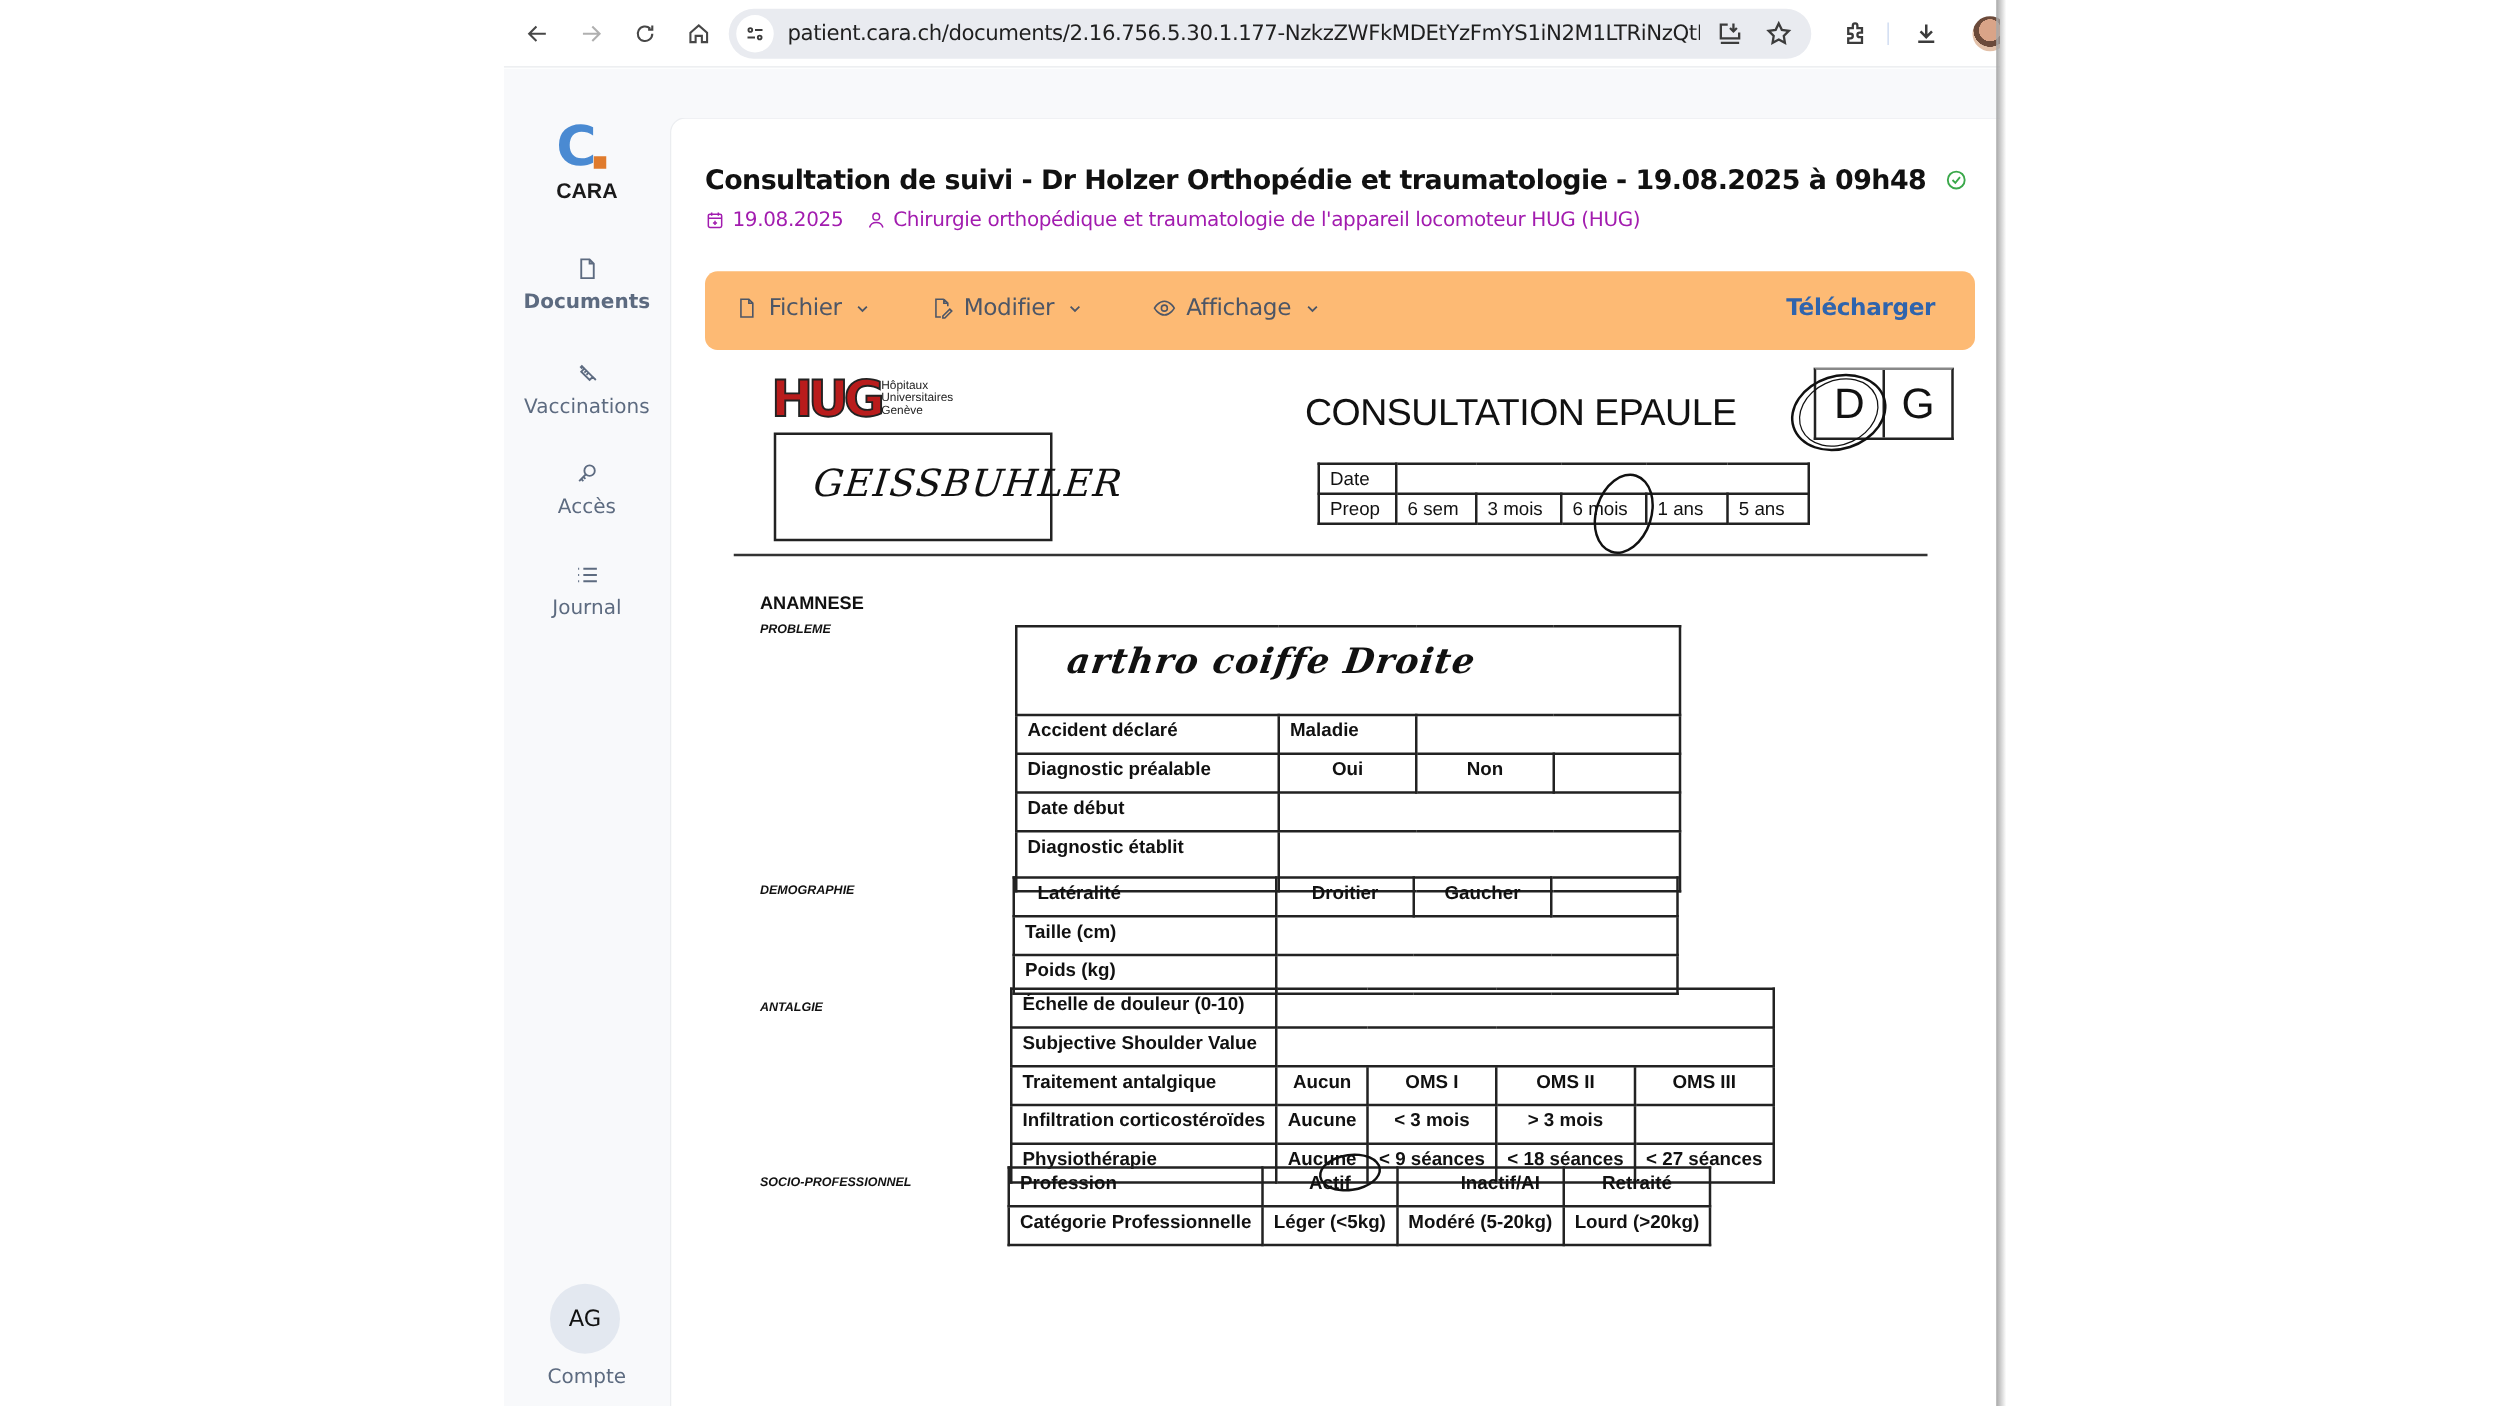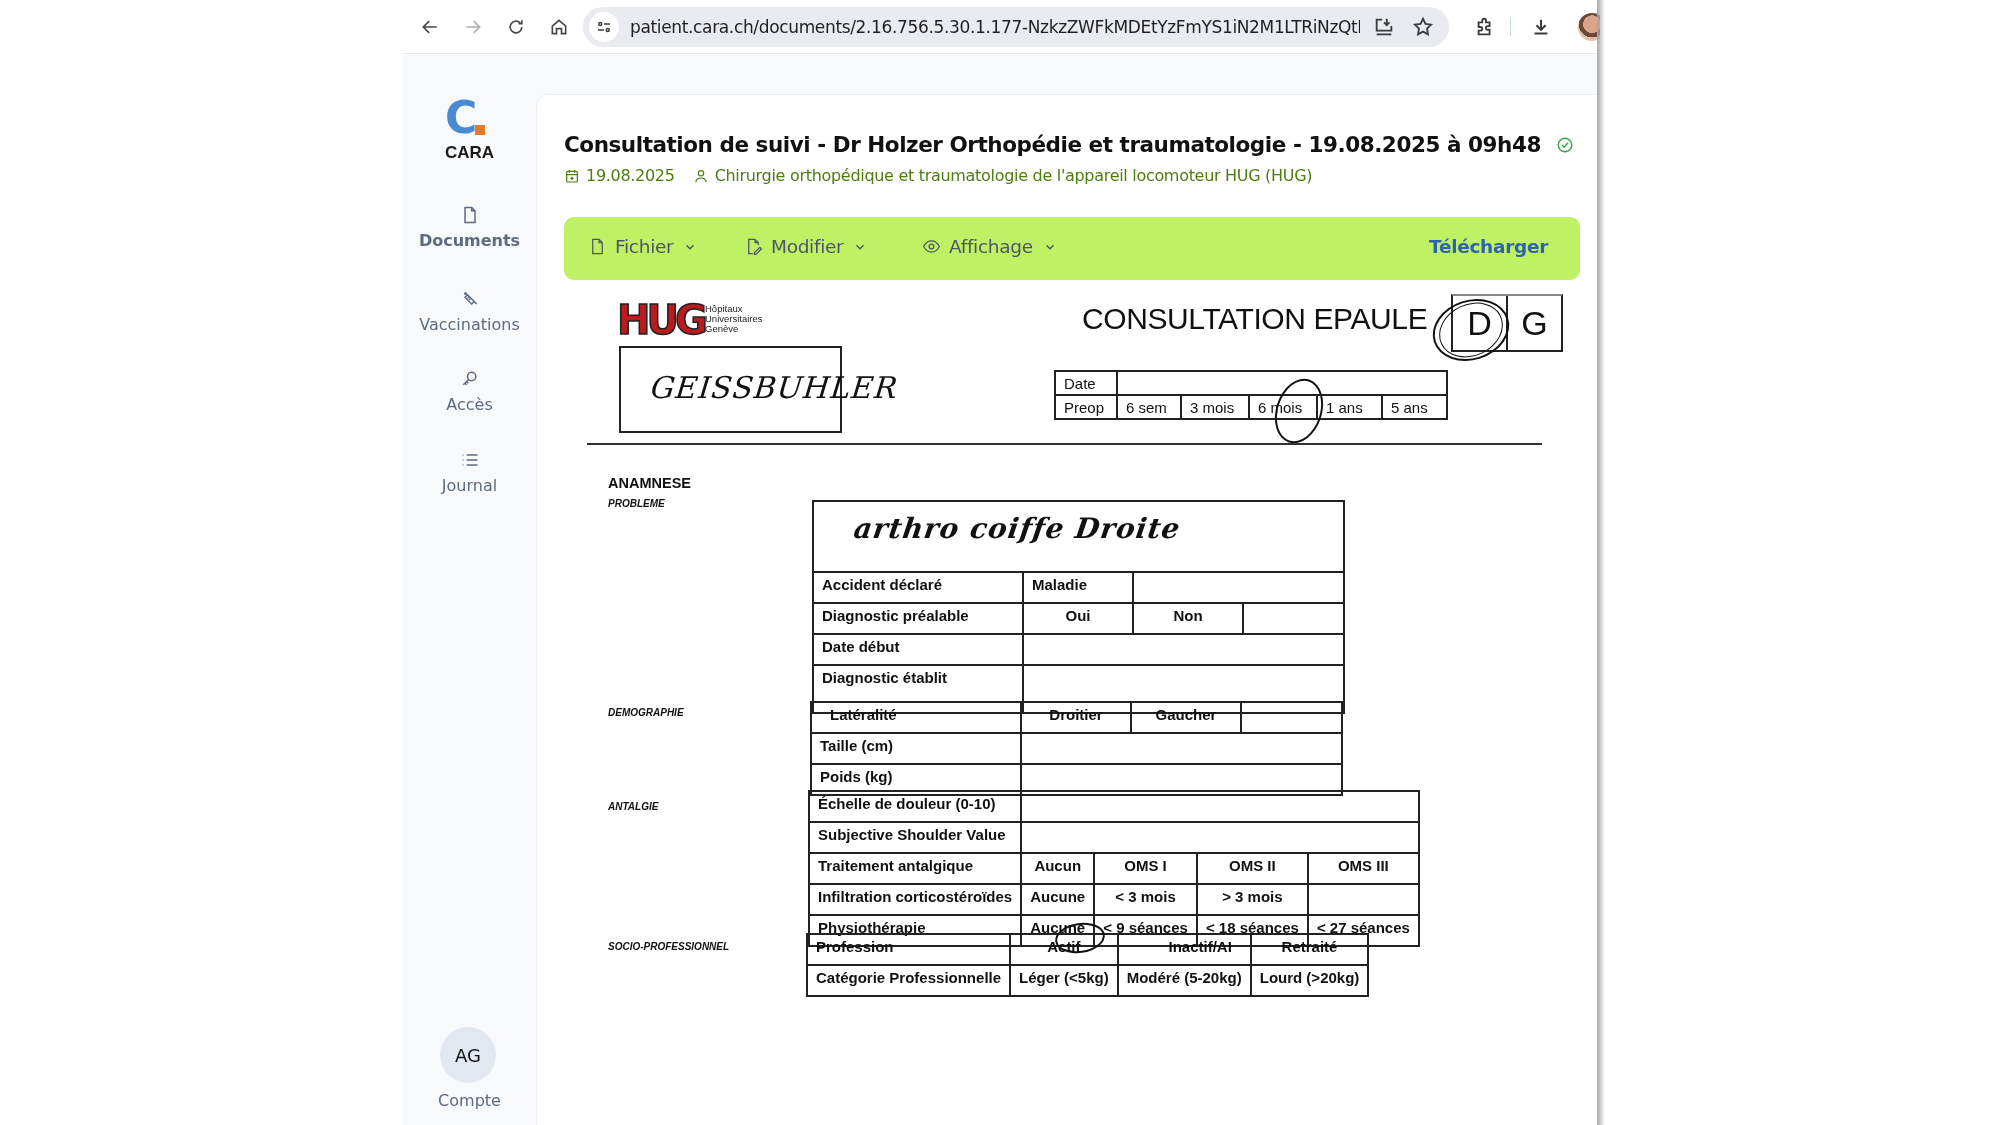--- a/index.html
+++ b/index.html
@@ -32,39 +32,39 @@
   .side-item { position: absolute; left: 0; width: 133px; text-align: center; color: #5d6b80; }
   .side-item .ico { display: block; margin: 0 auto 6px; width: 20px; height: 20px; }
   .side-item .lbl { font-size: 16px; font-weight: bold; color: #5d6b80; font-family: "DejaVu Sans", sans-serif; }
   .side-item .lbl.light { font-weight: normal; }
   .account-avatar { position: absolute; left: 37px; top: 972px; width: 56px; height: 56px; border-radius: 50%; background: #e3e8f0; display: flex; align-items: center; justify-content: center; font-size: 18px; color: #111; font-family: "DejaVu Sans", sans-serif; }
   .account-label { position: absolute; left: 0; width: 133px; top: 1036px; text-align: center; font-size: 16px; color: #5d6b80; font-family: "DejaVu Sans", sans-serif; }
 
   .content-card { position: absolute; left: 133px; top: 39px; width: 1070px; height: 1040px; background: #ffffff; border-top-left-radius: 12px; border: 1px solid #ebedf0; border-right: none; border-bottom: none; overflow: hidden; }
   .doc-title { position: absolute; left: 27px; top: 37px; font-size: 21.5px; font-weight: bold; color: #111; white-space: nowrap; font-family: "DejaVu Sans", sans-serif; letter-spacing: -0.45px; }
   .verified-icon { display: inline-block; width: 18px; height: 18px; vertical-align: -2px; margin-left: 8px; color: #3aa84a; }
-  .doc-meta { position: absolute; left: 27px; top: 71px; font-size: 16px; color: #4d7c0f; white-space: nowrap; font-family: "DejaVu Sans", sans-serif; letter-spacing: -0.3px; display: flex; align-items: center; }
+  .doc-meta { position: absolute; left: 27px; top: 71px; font-size: 16px; color: #a21caf; white-space: nowrap; font-family: "DejaVu Sans", sans-serif; letter-spacing: -0.3px; display: flex; align-items: center; }
   .doc-meta svg { width: 16px; height: 16px; margin-right: 6px; }
   .doc-meta .gap { width: 18px; }
 
-  .toolbar { position: absolute; left: 27px; top: 122px; width: 1016px; height: 63px; background: #bef264; border-radius: 10px; }
+  .toolbar { position: absolute; left: 27px; top: 122px; width: 1016px; height: 63px; background: #fdba74; border-radius: 10px; }
   .tb-item { position: absolute; top: 19px; display: flex; align-items: center; font-size: 18.5px; color: #4d5666; font-family: "DejaVu Sans", sans-serif; letter-spacing: -0.3px; }
   .tb-item svg.lead { width: 19px; height: 19px; margin-right: 8px; }
   .tb-item svg.chev { width: 14px; height: 14px; margin-left: 10px; }
   .download-link { position: absolute; right: 32px; top: 19px; font-size: 18.5px; font-weight: bold; color: #2f64ad; font-family: "DejaVu Sans", sans-serif; letter-spacing: -0.3px; }
 
   
   .scan { position: absolute; left: 0; top: 195px; width: 1070px; height: 900px; font-family: "Liberation Sans", sans-serif; color: #111; }
   .hug-logo { position: absolute; left: 80px; top: 12px; }
   .hug-letters { font-family: "DejaVu Sans", sans-serif; font-weight: bold; font-size: 40px; line-height: 36px; color: #b91c1c; letter-spacing: -4px; -webkit-text-stroke: 1.5px #222; }
   .hug-sub { position: absolute; left: 88px; top: 2px; font-size: 9.5px; line-height: 10px; color: #222; }
   .patient-box { position: absolute; left: 82px; top: 56px; width: 223px; height: 87px; border: 2px solid #222; }
   .handwriting { font-family: "DejaVu Serif", serif; font-style: italic; color: #111; }
   .patient-name { position: absolute; left: 30px; top: 22px; font-size: 30px; letter-spacing: 1px; transform: skewX(-6deg); }
-  .form-title { position: absolute; left: 507px; top: 12px; font-size: 30px; color: #111; letter-spacing: -0.4px; margin-left: 38px; }
+  .form-title { position: absolute; left: 507px; top: 24px; font-size: 30px; color: #111; letter-spacing: -0.4px; }
   .dg-box { position: absolute; left: 914px; top: 4px; width: 112px; height: 58px; border: 2px solid #222; border-top-color: #888; display: flex; }
   .dg-cell { flex: 1; display: flex; align-items: center; justify-content: center; font-size: 34px; }
   .dg-cell + .dg-cell { border-left: 2px solid #222; }
   .dg-circle { position: absolute; left: 895px; top: 10px; width: 78px; height: 60px; border: 2px solid #111; border-radius: 50%; transform: rotate(-18deg); }
   .dg-circle2 { position: absolute; left: 901px; top: 14px; width: 66px; height: 52px; border: 1.5px solid #111; border-radius: 50%; transform: rotate(-25deg); }
 
   .preop-table { position: absolute; left: 517px; top: 80px; border-collapse: collapse; }
   .preop-table td { border: 2px solid #222; font-size: 15px; height: 24px; padding: 0 8px; white-space: nowrap; }
   .preop-circle { position: absolute; left: 739px; top: 88px; width: 46px; height: 66px; border: 2px solid #111; border-radius: 50%; transform: rotate(18deg); }
 

